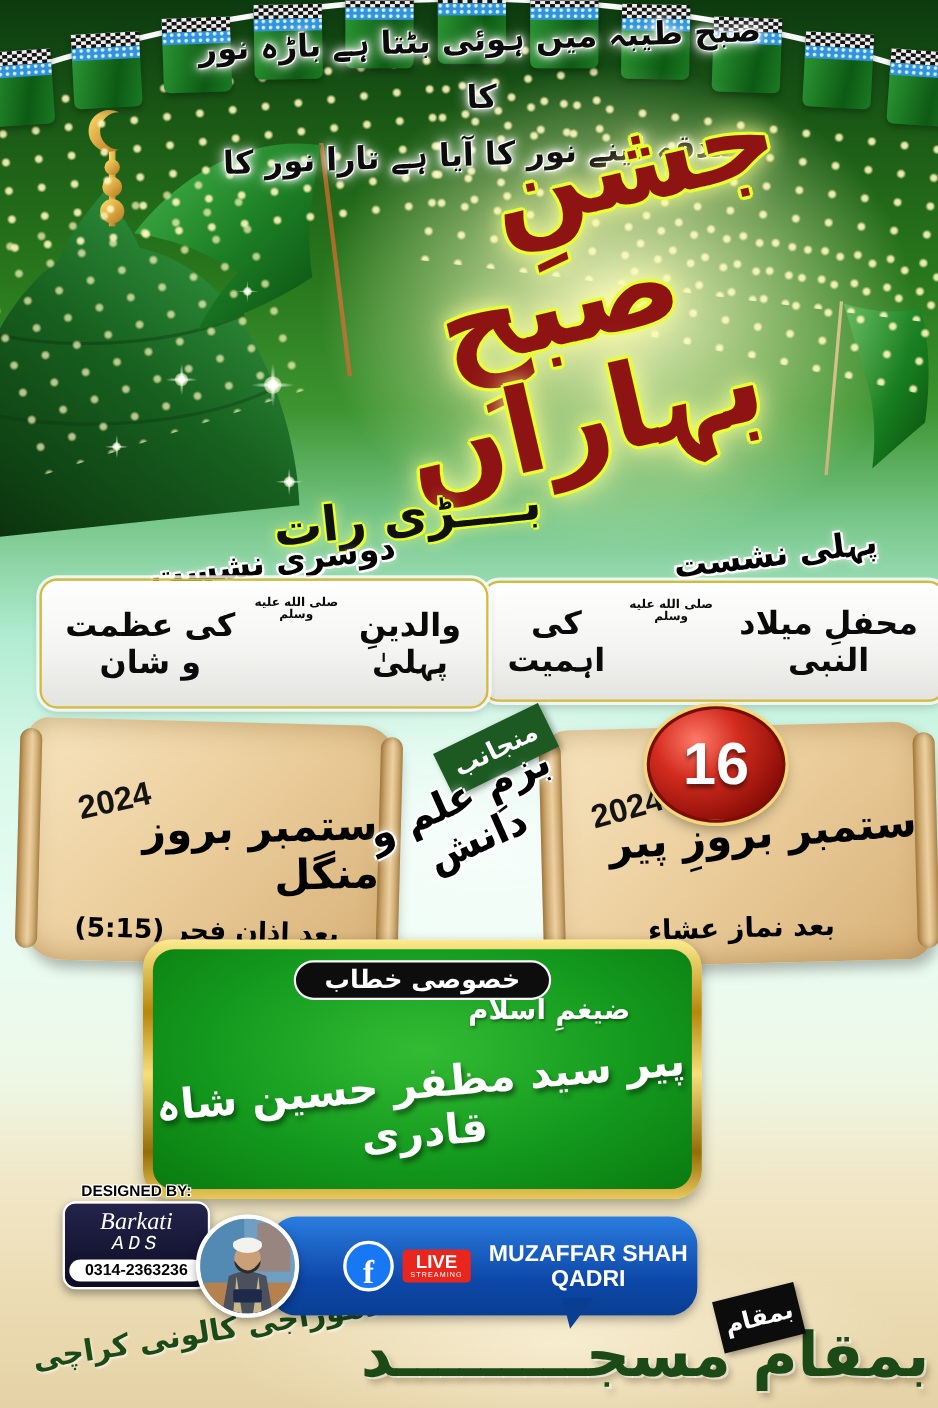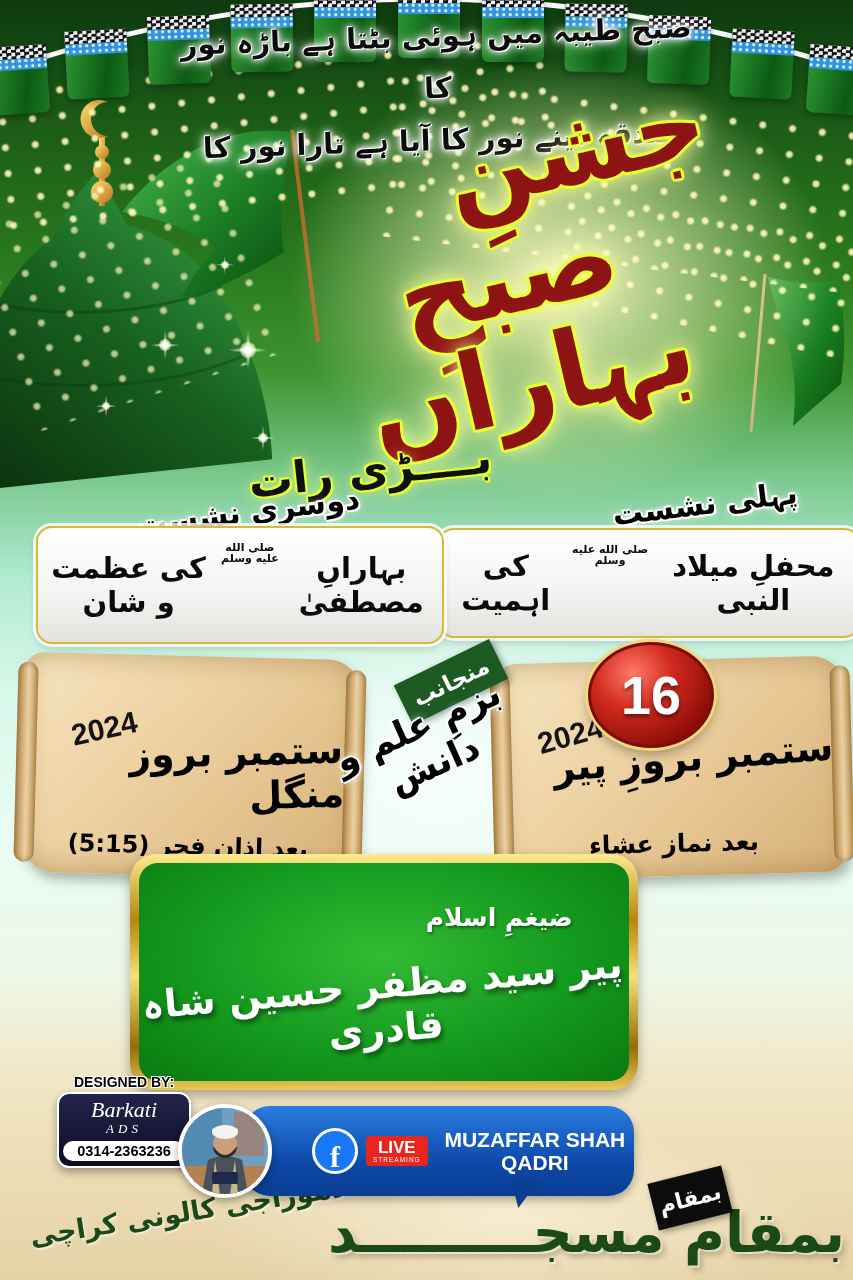--- a/index.html
+++ b/index.html
@@ -107,21 +107,21 @@
       color:#fff;font-size:38px;font-weight:bold;text-shadow:2px 4px 5px rgba(0,0,0,.45);}
 
   
   .designer{left:40px;top:1074px;width:134px;text-align:center;z-index:8;padding-left:17px;}
   .designer-label{font-family:"Liberation Sans",sans-serif;font-weight:bold;font-size:14px;color:#000;
       text-shadow:-1px -1px 0 #fff,1px -1px 0 #fff,-1px 1px 0 #fff,1px 1px 0 #fff;}
   .designer-card{margin-top:2px;background:linear-gradient(#24244c,#0c0c24);
       border:2px solid #fff;border-radius:12px;padding:4px 2px 5px;color:#fff;
       box-shadow:0 4px 8px rgba(0,0,0,.35);}
   .designer-brand{font-family:"Liberation Serif",serif;font-style:italic;font-size:22px;line-height:1.05;}
-  .designer-sub{font-family:Liberation Serif, serif;font-style:italic;font-size:13px;letter-spacing:4px;}
+  .designer-sub{font-family:Liberation Mono, monospace;font-style:italic;font-size:18px;letter-spacing:4px;}
   .designer-phone{margin:4px 2px 0;background:#fff;border-radius:10px;color:#000;
       font-family:"Liberation Sans",sans-serif;font-weight:bold;font-size:14.5px;padding:2px 0;}
 
   .photo{left:178px;top:1104px;width:86px;height:86px;border-radius:50%;border:4px solid #fff;
       overflow:hidden;box-shadow:0 3px 8px rgba(0,0,0,.35);z-index:9;background:#7fa8c8;}
 
   .live-banner{left:244px;top:1106px;width:390px;height:90px;border-radius:26px;
       background:linear-gradient(180deg,#2a7de0 0%,#0d47a8 65%,#093e92 100%);
       box-shadow:0 4px 9px rgba(0,0,0,.3);z-index:8;
       display:flex;align-items:center;padding-left:68px;box-sizing:border-box;gap:8px;}
@@ -260,21 +260,21 @@
 
   <div class="abs session-heading rtl" style="left:612px;top:486px;">پہلی نشست</div>
   <div class="abs session-box rtl" style="left:438px;top:528px;width:398px;height:98px;">
     <span>محفلِ میلاد النبی</span>
     <span class="salawat">صلى الله عليه وسلم</span>
     <span>کی اہمیت</span>
   </div>
 
   <div class="abs session-heading rtl" style="left:136px;top:494px;">دوسری نشست</div>
   <div class="abs session-box rtl" style="left:36px;top:526px;width:384px;height:106px;">
-    <span>بہاراںِ مصطفیٰ</span>
+    <span>والدینِ پہلیٰ</span>
     <span class="salawat">صلى الله عليه وسلم</span>
     <span>کی عظمت و شان</span>
   </div>
 
   <div class="abs scroll" style="left:498px;top:660px;width:348px;height:216px;transform:rotate(-1.5deg);">
     <div class="year" style="left:40px;top:56px;">2024</div>
     <div class="dayline rtl" style="right:12px;top:76px;">ستمبر بروزِ پیر</div>
     <div class="timeline rtl" style="bottom:18px;">بعد نماز عشاء</div>
   </div>
   <div class="abs day-badge" style="left:588px;top:642px;">16</div>
@@ -286,20 +286,21 @@
   </div>
 
   <div class="abs org-ribbon rtl">منجانب</div>
   <div class="abs org-name rtl">
     <div>بزمِ علم و</div>
     <div>دانش</div>
   </div>
 
   <div class="abs spk-outer">
     <div class="spk-inner">
+      <div class="spk-tag rtl">خصوصی خطاب</div>
       <div class="spk-hon rtl">ضیغمِ اسلام</div>
       <div class="spk-name rtl">پیر سید مظفر حسین شاہ قادری</div>
     </div>
   </div>
 
   <div class="abs designer">
     <div class="designer-label">DESIGNED BY:</div>
     <div class="designer-card">
       <div class="designer-brand">Barkati</div>
       <div class="designer-sub">ADS</div>

